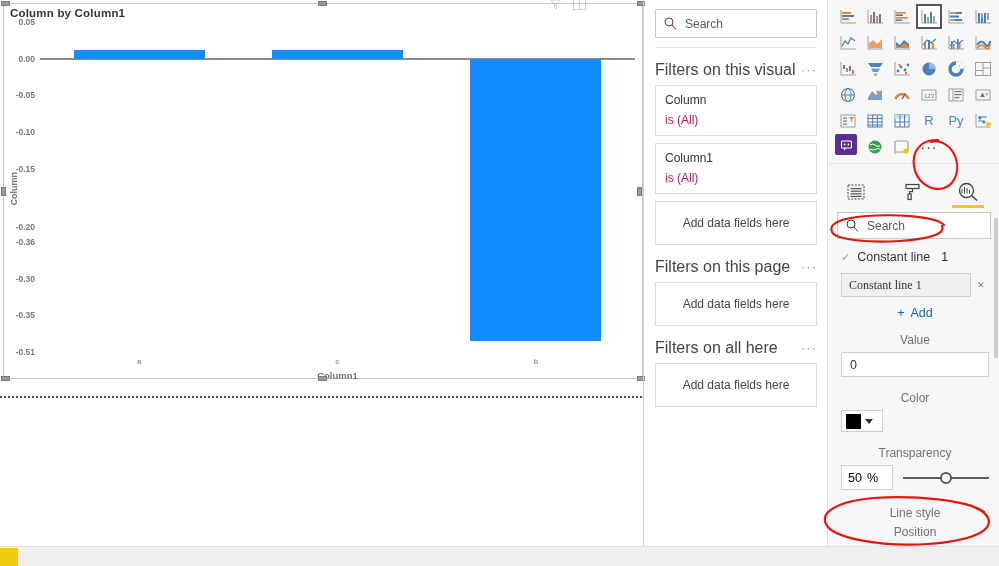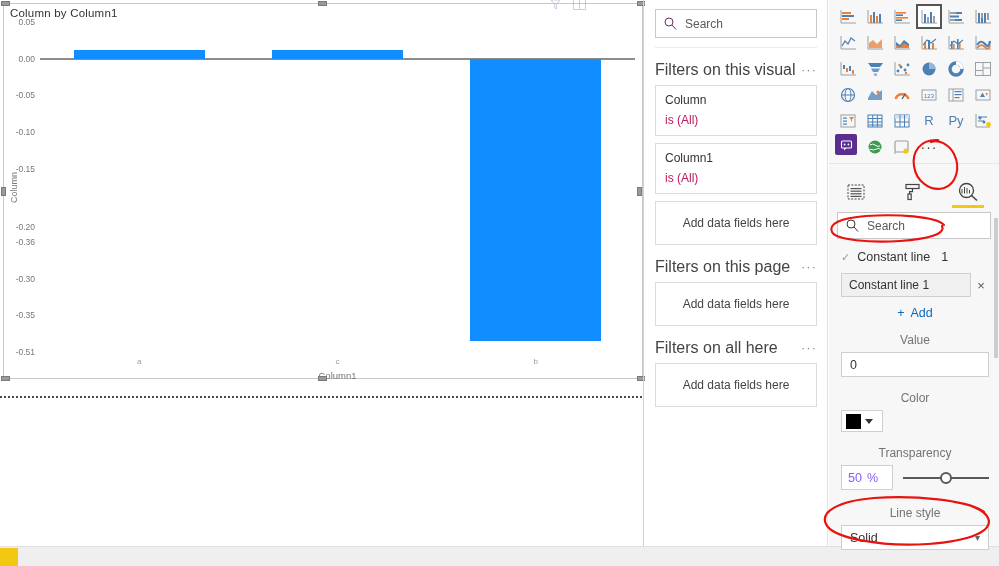--- a/index.html
+++ b/index.html
@@ -7,21 +7,21 @@
   body {
     width: 999px; height: 566px;
     font-family: "Liberation Sans", sans-serif;
     font-size: 12px; color: #333;
     background: #ffffff; overflow: hidden; position: relative;
   }
 
   
   #canvas-area {
     position:absolute; left:0; top:0; width:645px; height:546px;
-    background:#ffffff; overflow:hidden;
+    background:#ffffff; overflow:hidden;font-weight:bold;
   }
   #page-surface {
     position:absolute; left:0; top:0; width:645px; height:546px; background:#fff;
   }
   
   #visual-container {
     position:absolute; left:3px; top:3px; width:640px; height:376px;
     background:#fff; border:1px solid #c8c8c8;
   }
   .sel-handle {
@@ -150,21 +150,21 @@
 
   .fmt-group-head {
     display:flex; align-items:center; gap:7px; padding:11px 0 9px 12px;
     font-size:12.5px; color:#333;
   }
   .fmt-group-head .chev { color:#9a9a9a; font-size:11px; }
   .fmt-group-head .cnt { color:#333; margin-left:4px; }
 
   .fmt-body { padding:0 10px 0 12px; }
   .item-row {
-    display:flex; align-items:center; gap:2px; margin-bottom:9px;
+    display:flex; align-items:center; gap:2px; margin-bottom:9px;font-family:Liberation Serif, serif;
   }
   .item-name {
     flex:1; height:24px; border:1px solid #cfcfcf; background:#f0f0f0;
     display:flex; align-items:center; padding:0 7px; font-size:12px; color:#333;
   }
   .item-close { width:16px; text-align:center; color:#555; font-size:13px; cursor:pointer; }
   .add-row {
     display:flex; align-items:center; justify-content:center; gap:6px;
     color:#0b6ab8; font-size:12.5px; margin:4px 0 13px 0;
   }
@@ -178,21 +178,21 @@
   .color-ctrl {
     width:42px; height:22px; border:1px solid #cfcfcf; background:#fff;
     display:flex; align-items:center; gap:4px; padding:0 4px;
   }
   .swatch { width:15px; height:15px; background:#000; }
   .caret { width:0;height:0;border-left:4px solid transparent;border-right:4px solid transparent;border-top:5px solid #333; }
 
   .trans-row { display:flex; align-items:center; gap:10px; margin-bottom:16px; }
   .trans-box {
     width:52px; height:25px; border:1px solid #cfcfcf; background:#fff;
-    display:flex; align-items:center; gap:5px; padding:0 6px; font-size:12.5px; color:#8b5cf6;
+    display:flex; align-items:center; gap:5px; padding:0 6px; font-size:12.5px; color:#000000;
   }
   .slider { position:relative; flex:1; height:16px; }
   .slider .track { position:absolute; top:7px; left:0; right:0; height:2px; background:#595959; }
   .slider .thumb {
     position:absolute; top:2px; left:calc(50% - 6px); width:12px; height:12px;
     border-radius:50%; background:#fff; border:2px solid #595959;
   }
   .select-ctrl {
     height:25px; border:1px solid #cfcfcf; background:#fff;
     display:flex; align-items:center; justify-content:space-between;
@@ -658,24 +658,20 @@
         <span>50</span>
         <span>%</span>
       </div>
       <div class="slider">
         <div class="track"></div>
         <div class="thumb" id="trans-thumb" style="left: calc(50% - 6px);"></div>
       </div>
     </div>
 
     <div class="fld-label">Line style</div>
-    <div class="select-ctrl">
-      <span>Solid</span>
-      <span class="sel-chev">▾</span>
-    </div>
 
     <div class="fld-label">Position</div>
   </div>
 
   <div id="scroll-thumb"></div>
 </div>
 
 <svg class="annot" style="left:908px; top:136px;" width="56" height="62" viewBox="0 0 56 62">
   <path d="M30 4 C12 3, 4 16, 6 30 C8 45, 22 56, 36 52 C48 48, 53 32, 46 18 C41 8, 30 3, 23 6" fill="none" stroke="#e8130f" stroke-width="2.1" stroke-linecap="round"></path>
 </svg>

